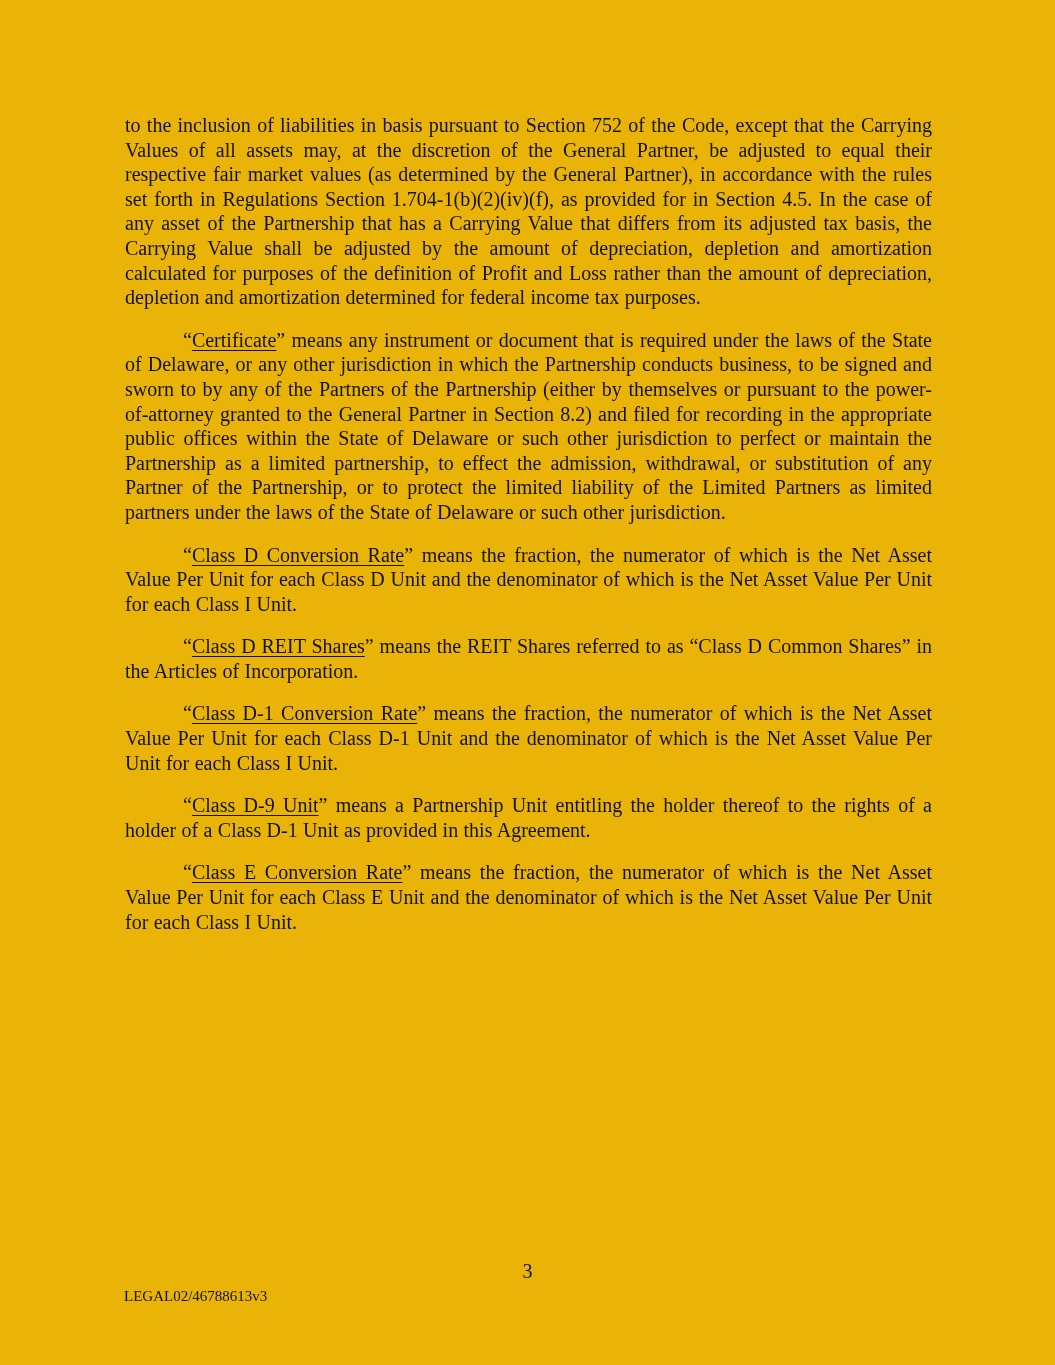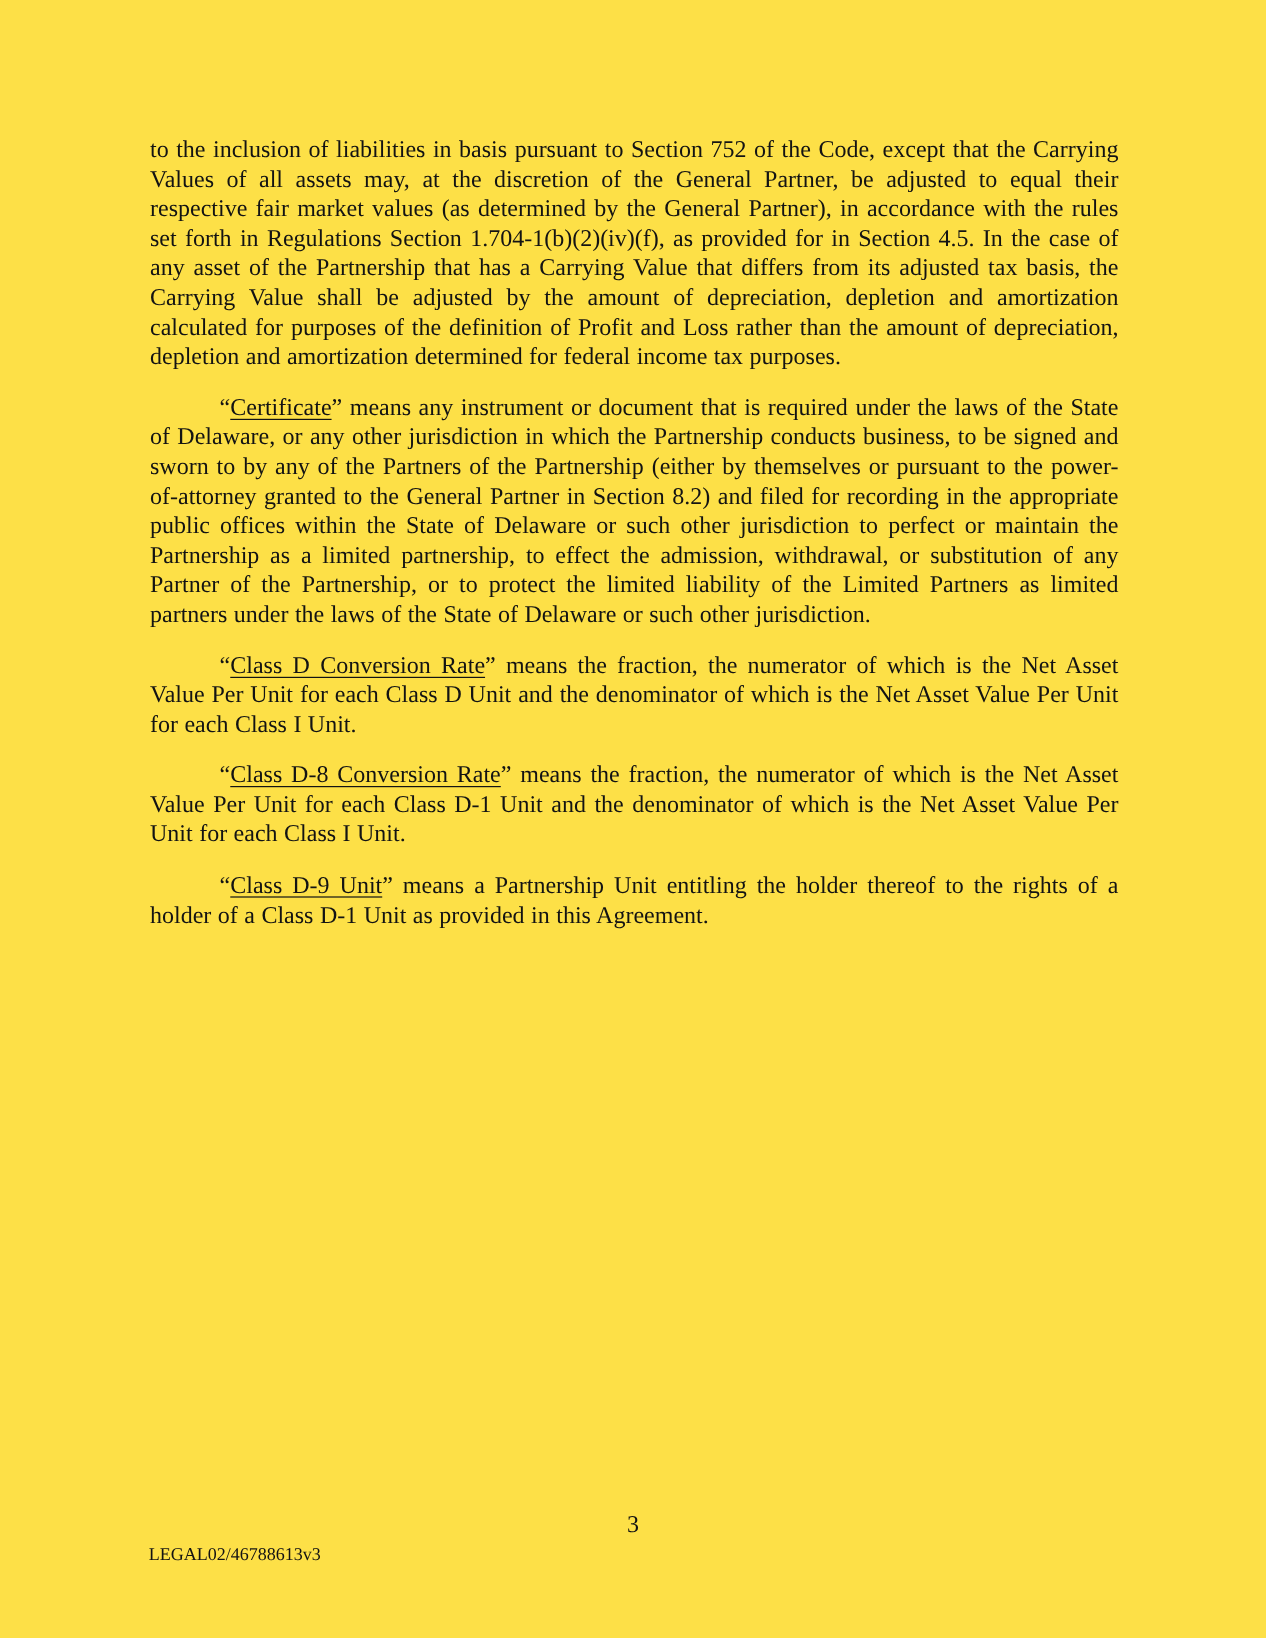--- a/index.html
+++ b/index.html
@@ -11,21 +11,21 @@
     width: 1055px;
     height: 1365px;
     position: relative;
     font-family: "Liberation Serif", serif;
     color: #131313;
     -webkit-font-smoothing: antialiased;
   }
   .page {
     position: absolute;
     inset: 0;
-    background: #fde047;
+    background: #eab308;
     overflow: hidden;
   }
   .content {
     position: absolute;
     left: 125px;
     top: 113px;
     width: 807px;
   }
   .para {
     margin: 0;
@@ -63,18 +63,20 @@
   }
 </style>
 </head>
 <body>
 
 <div class="page">
   <div class="content" id="doc-body">
       <p class="para"><span>to the inclusion of liabilities in basis pursuant to Section 752 of the Code, except that the Carrying Values of all assets may, at the discretion of the General Partner, be adjusted to equal their respective fair market values (as determined by the General Partner), in accordance with the rules set forth in Regulations Section 1.704-1(b)(2)(iv)(f), as provided for in Section 4.5. In the case of any asset of the Partnership that has a Carrying Value that differs from its adjusted tax basis, the Carrying Value shall be adjusted by the amount of depreciation, depletion and amortization calculated for purposes of the definition of Profit and Loss rather than the amount of depreciation, depletion and amortization determined for federal income tax purposes.</span></p>
       <p class="para indent"><span>“</span><span class="term">Certificate</span><span>” means any instrument or document that is required under the laws of the State of Delaware, or any other jurisdiction in which the Partnership conducts business, to be signed and sworn to by any of the Partners of the Partnership (either by themselves or pursuant to the power-of-attorney granted to the General Partner in Section 8.2) and filed for recording in the appropriate public offices within the State of Delaware or such other jurisdiction to perfect or maintain the Partnership as a limited partnership, to effect the admission, withdrawal, or substitution of any Partner of the Partnership, or to protect the limited liability of the Limited Partners as limited partners under the laws of the State of Delaware or such other jurisdiction.</span></p>
       <p class="para indent"><span>“</span><span class="term">Class D Conversion Rate</span><span>” means the fraction, the numerator of which is the Net Asset Value Per Unit for each Class D Unit and the denominator of which is the Net Asset Value Per Unit for each Class I Unit.</span></p>
-      <p class="para indent"><span>“</span><span class="term">Class D-8 Conversion Rate</span><span>” means the fraction, the numerator of which is the Net Asset Value Per Unit for each Class D-1 Unit and the denominator of which is the Net Asset Value Per Unit for each Class I Unit.</span></p>
+      <p class="para indent"><span>“</span><span class="term">Class D REIT Shares</span><span>” means the REIT Shares referred to as “Class D Common Shares” in the Articles of Incorporation.</span></p>
+      <p class="para indent"><span>“</span><span class="term">Class D-1 Conversion Rate</span><span>” means the fraction, the numerator of which is the Net Asset Value Per Unit for each Class D-1 Unit and the denominator of which is the Net Asset Value Per Unit for each Class I Unit.</span></p>
       <p class="para indent"><span>“</span><span class="term">Class D-9 Unit</span><span>” means a Partnership Unit entitling the holder thereof to the rights of a holder of a Class D-1 Unit as provided in this Agreement.</span></p>
+      <p class="para indent"><span>“</span><span class="term">Class E Conversion Rate</span><span>” means the fraction, the numerator of which is the Net Asset Value Per Unit for each Class E Unit and the denominator of which is the Net Asset Value Per Unit for each Class I Unit.</span></p>
     </div>
   <div class="page-number">3</div>
   <div class="doc-id">LEGAL02/46788613v3</div>
 </div>
 
 </body></html>

